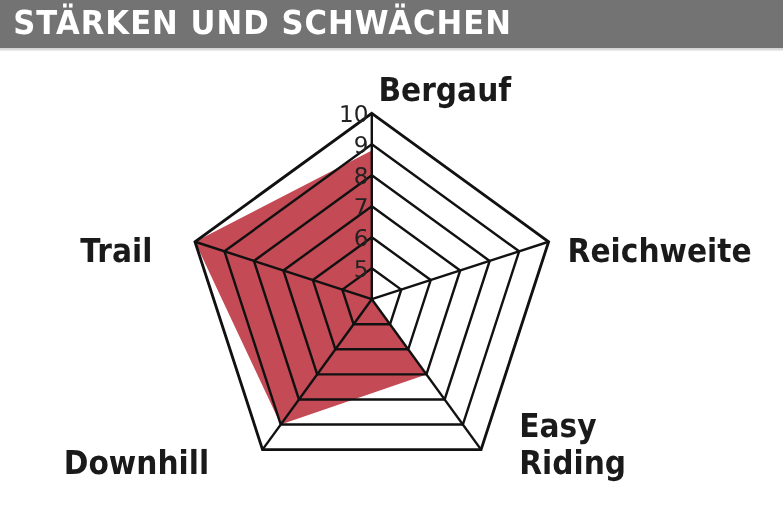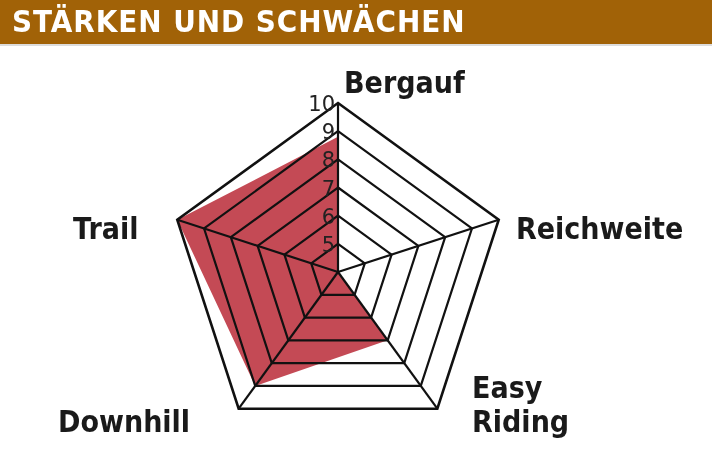--- a/index.html
+++ b/index.html
@@ -1,17 +1,17 @@
 <!DOCTYPE html>
 <html><head>
 <meta charset="utf-8">
 <style>
   html, body { margin: 0; padding: 0; background: #ffffff; }
   body { width: 712px; height: 463px; position: relative; overflow: hidden; font-family: "DejaVu Sans", sans-serif; }
-  .header { position: absolute; left: 0; top: 0; width: 712px; height: 44px; background: #a16207; }
+  .header { position: absolute; left: 0; top: 0; width: 712px; height: 44px; background: #737373; }
   .header-title { position: absolute; left: 12px; top: 2px; font-family: "DejaVu Sans", sans-serif; font-weight: bold; font-size: 30px; letter-spacing: 1px; color: #ffffff; line-height: 40px; transform: scaleX(0.93); transform-origin: left center; white-space: nowrap; }
   .header-underline { position: absolute; left: 0; top: 44px; width: 712px; height: 2px; background: #dcdcdc; }
   svg.radar { position: absolute; left: 0; top: 0; }
   .axis-label { position: absolute; font-family: "DejaVu Sans", sans-serif; font-weight: bold; font-size: 30px; color: #1a1a1a; line-height: 34px; white-space: nowrap; transform: scaleX(0.9); }
   .lbl-bergauf { left: 344px; top: 66px; transform-origin: left center; }
   .lbl-reichweite { left: 516px; top: 212px; transform-origin: left center; }
   .lbl-easy { left: 472px; top: 371px; transform-origin: left center; }
   .lbl-downhill { left: 58px; top: 405px; transform-origin: left center; }
   .lbl-trail { left: 73px; top: 212px; transform-origin: left center; }
   .tick { font-family: "DejaVu Sans", sans-serif; font-size: 21px; fill: #222; }

